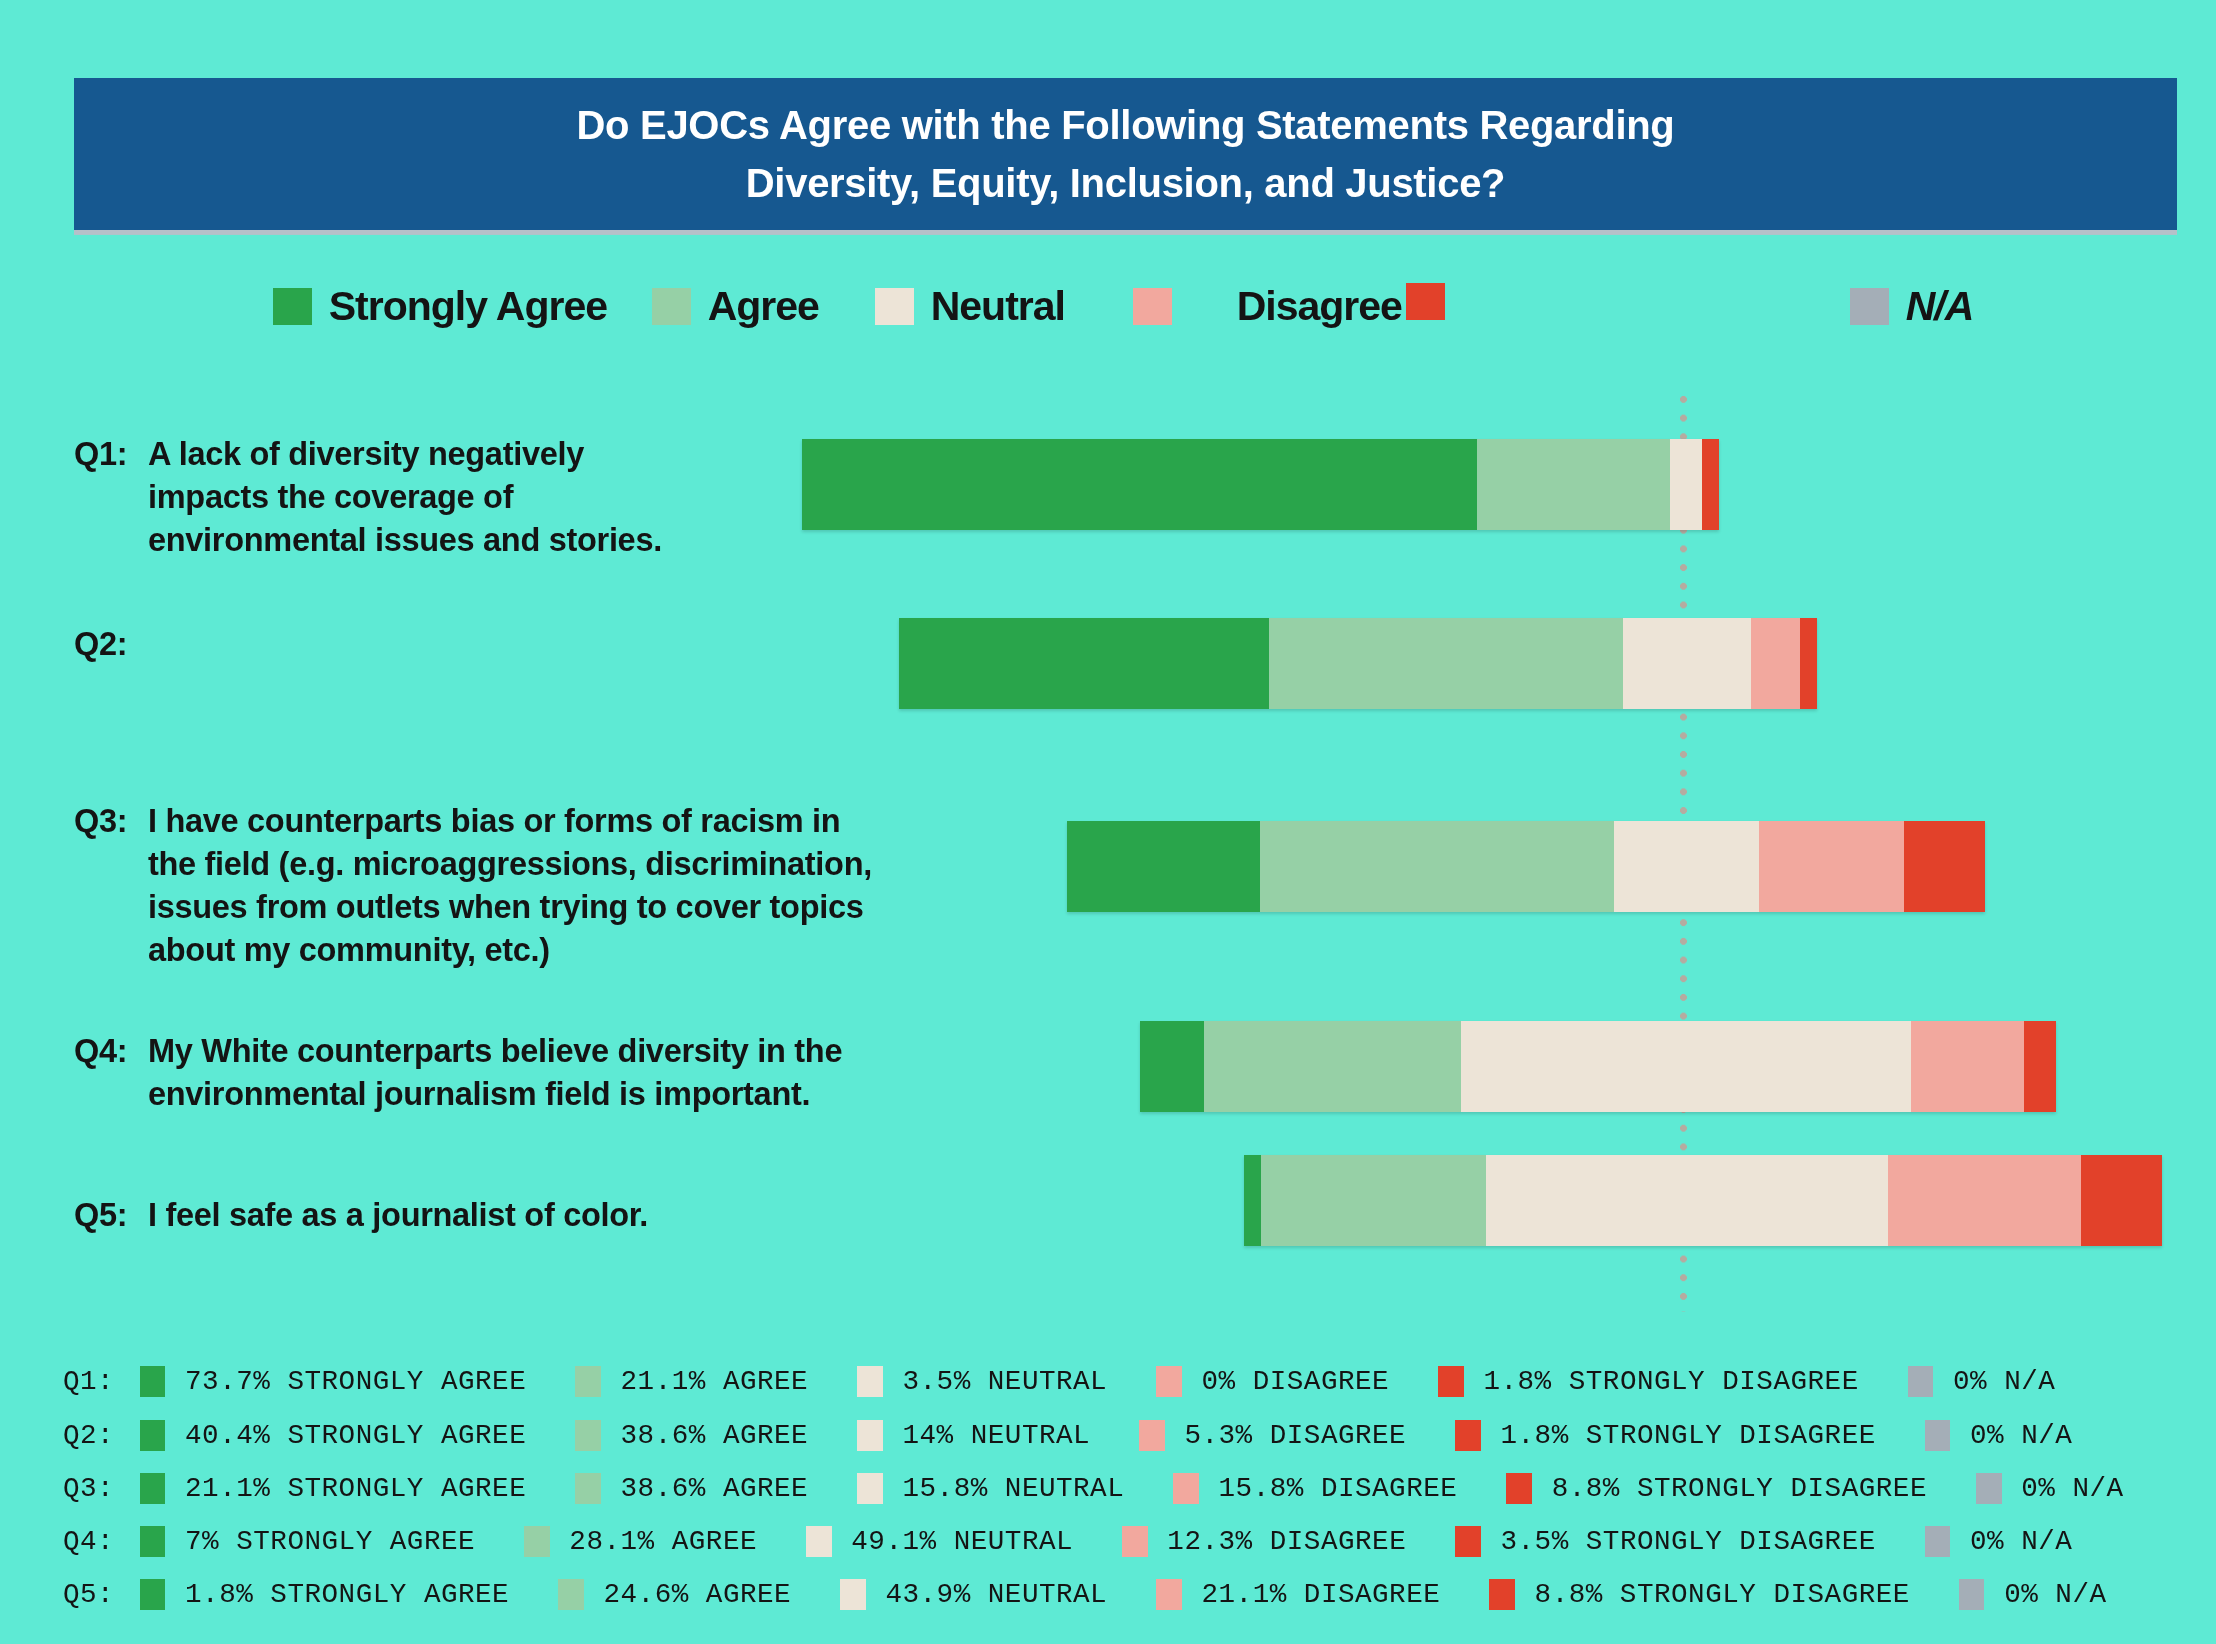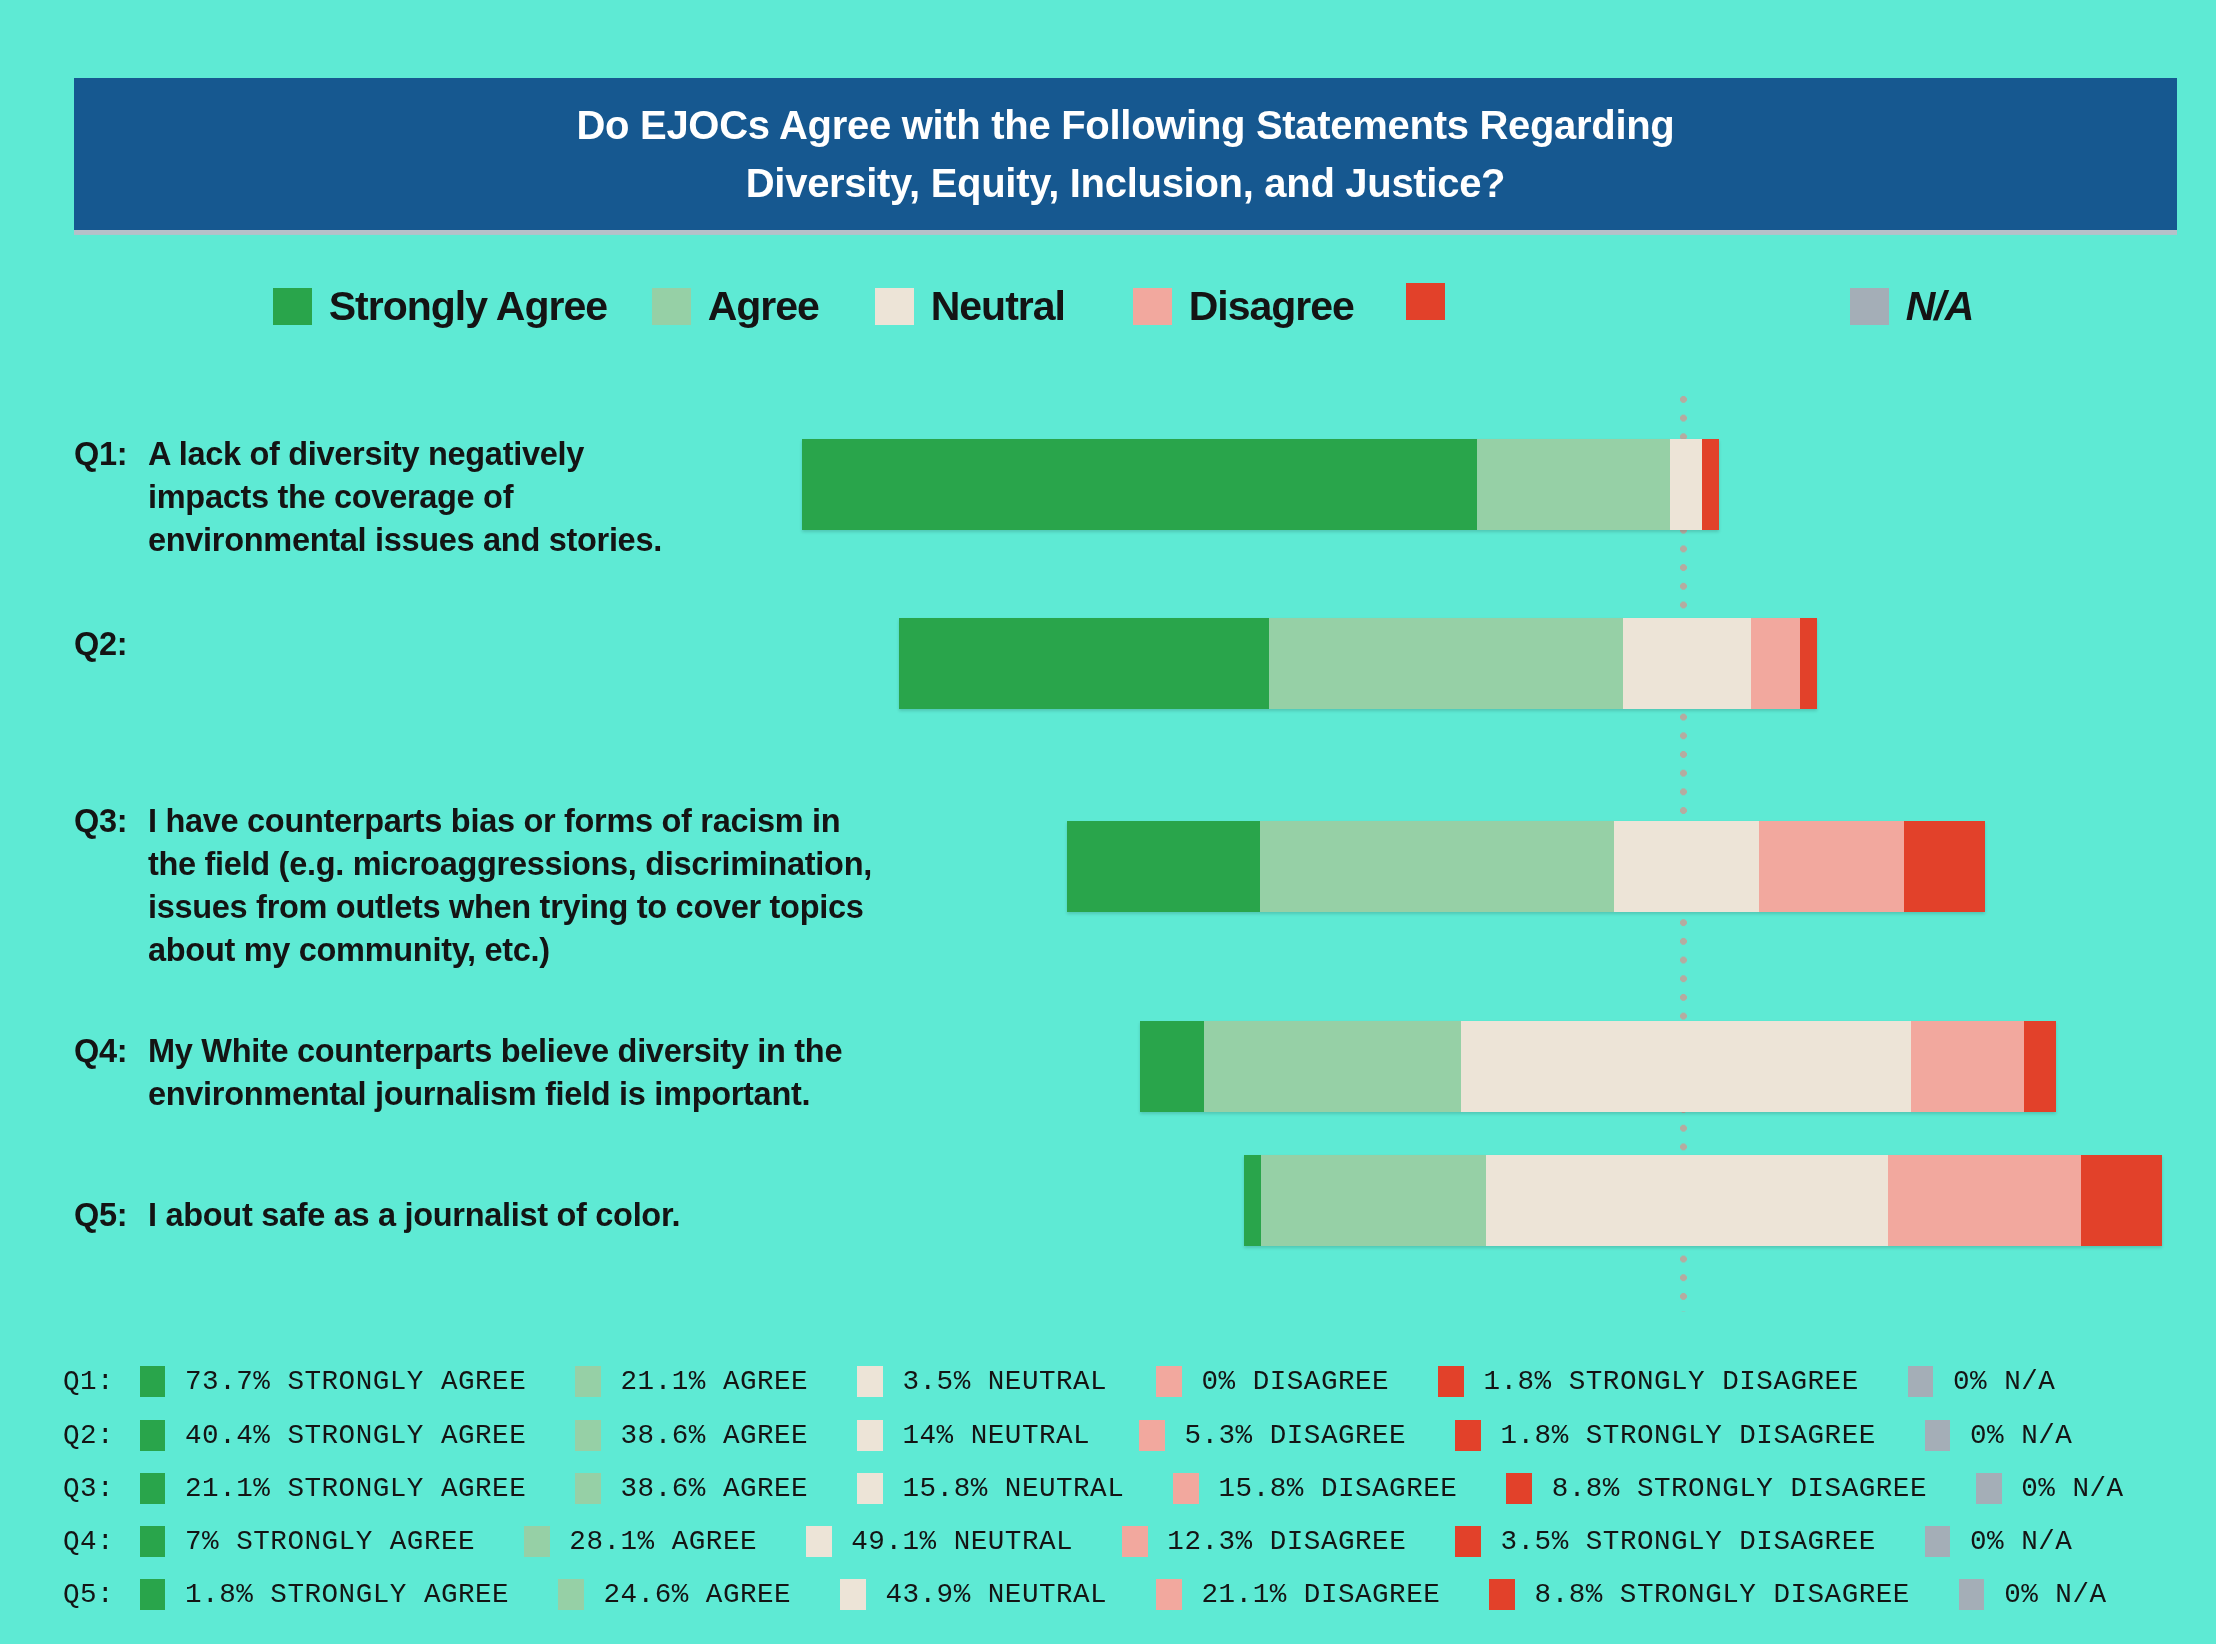--- a/index.html
+++ b/index.html
@@ -61,21 +61,21 @@
         <div class="legend-label">Strongly Agree</div>
       </div>
       <div class="legend-item" style="left: 652px;">
         <div class="legend-swatch" style="background: rgb(150, 208, 166);"></div>
         <div class="legend-label">Agree</div>
       </div>
       <div class="legend-item" style="left: 875px;">
         <div class="legend-swatch" style="background: rgb(237, 228, 215);"></div>
         <div class="legend-label">Neutral</div>
       </div>
-      <div class="legend-item" style="left: 1133px;">
+      <div class="legend-item" style="left: 1133px; gap: 48px;">
         <div class="legend-swatch" style="background: rgb(242, 168, 158);"></div>
         <div class="legend-label">Disagree</div>
       </div>
       <div class="legend-item" style="left: 1406px;">
         <div class="legend-swatch" style="background: rgb(226, 65, 42);"></div>
       </div>
       <div class="legend-item" style="left: 1850px; font-style: italic;">
         <div class="legend-swatch" style="background: rgb(164, 174, 183);"></div>
         <div class="legend-label">N/A</div>
       </div>
@@ -134,21 +134,21 @@
       <div class="bar" style="left: 1140px; top: 1021px;">
         <div class="seg" style="width: 64px; background: rgb(41, 165, 75);"></div>
         <div class="seg" style="width: 257px; background: rgb(150, 208, 166);"></div>
         <div class="seg" style="width: 450px; background: rgb(237, 228, 215);"></div>
         <div class="seg" style="width: 113px; background: rgb(242, 168, 158);"></div>
         <div class="seg" style="width: 32px; background: rgb(226, 65, 42);"></div>
       </div>
       <div class="question" style="top: 1194px;">
         <div class="qlabel">Q5:</div>
         <div class="qlines">
-          <div>I about safe as a journalist of color.</div>
+          <div>I feel safe as a journalist of color.</div>
         </div>
       </div>
       <div class="bar" style="left: 1244px; top: 1155px;">
         <div class="seg" style="width: 16.5px; background: rgb(41, 165, 75);"></div>
         <div class="seg" style="width: 225px; background: rgb(150, 208, 166);"></div>
         <div class="seg" style="width: 402px; background: rgb(237, 228, 215);"></div>
         <div class="seg" style="width: 193px; background: rgb(242, 168, 158);"></div>
         <div class="seg" style="width: 81px; background: rgb(226, 65, 42);"></div>
       </div>
     </div>

